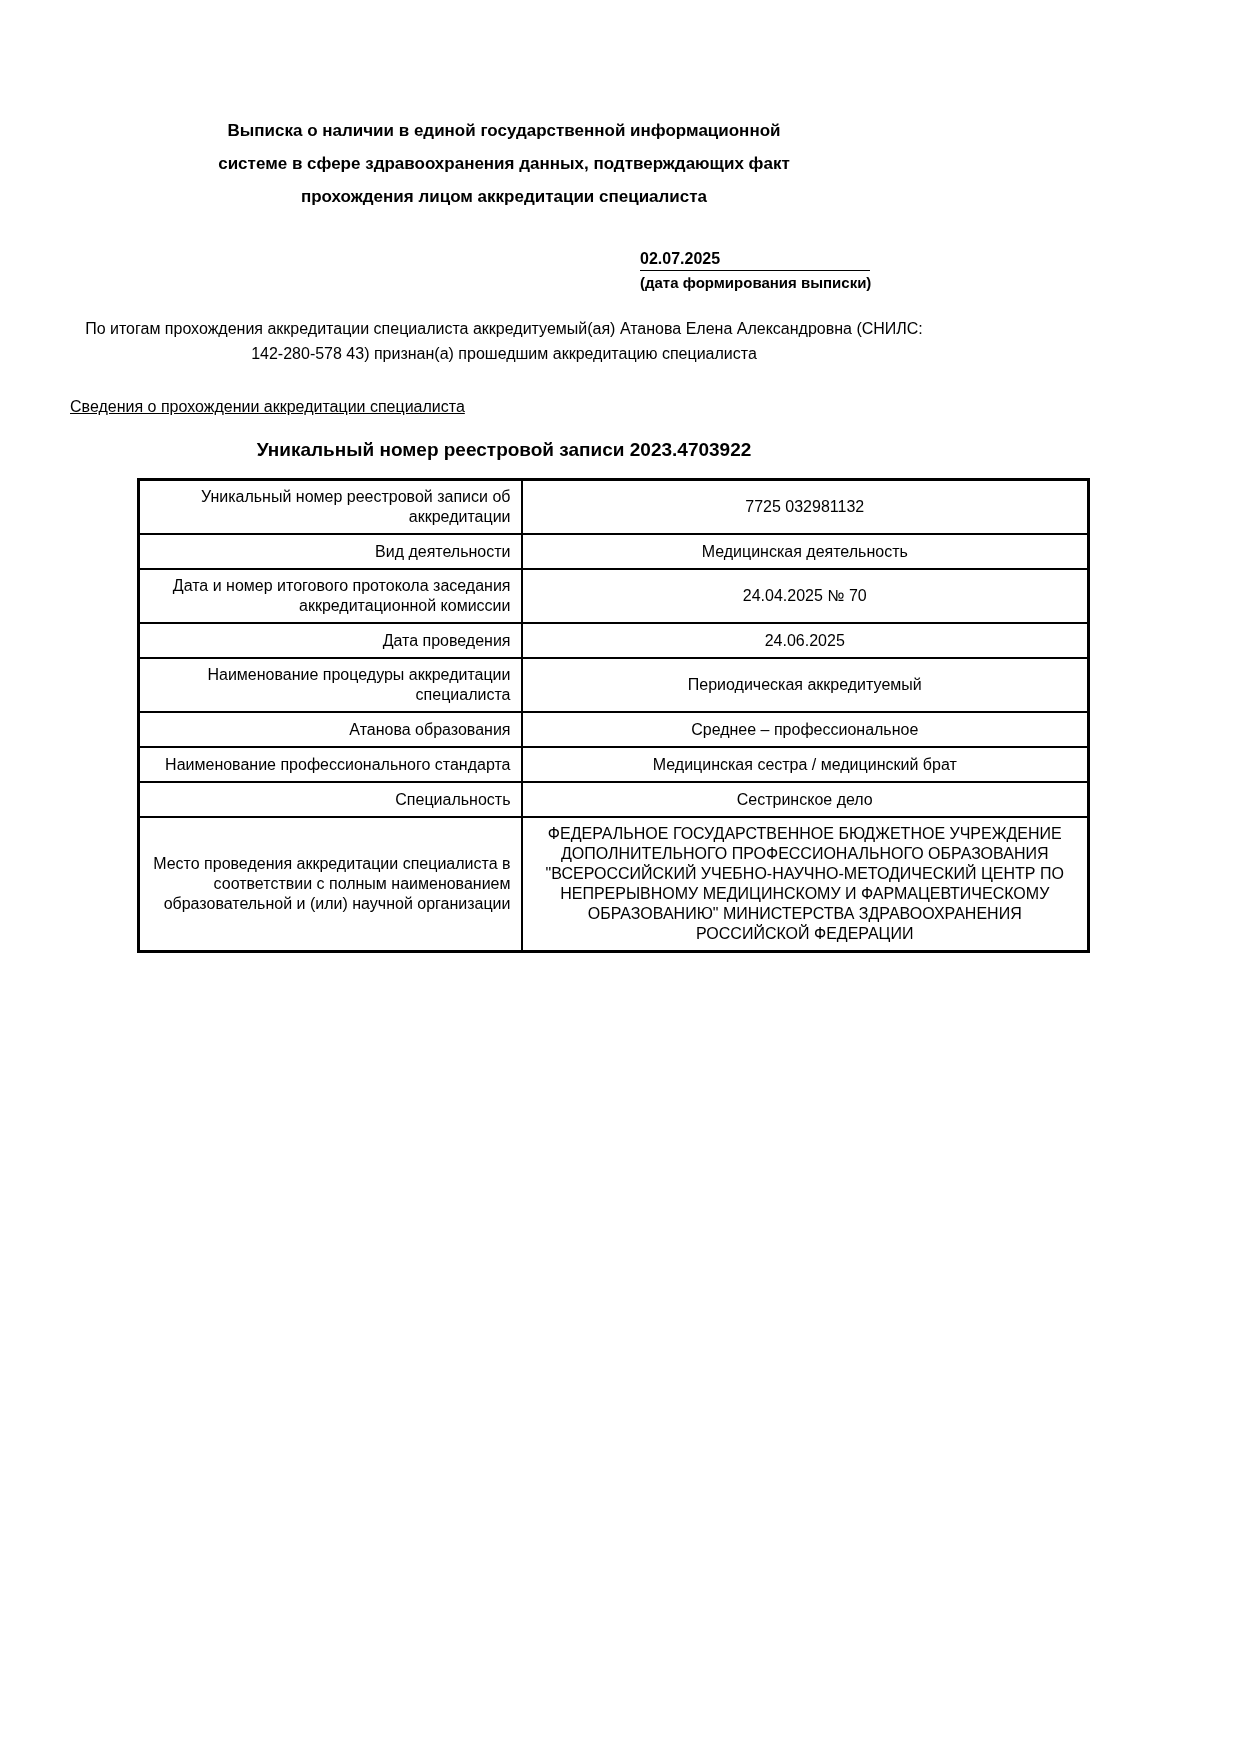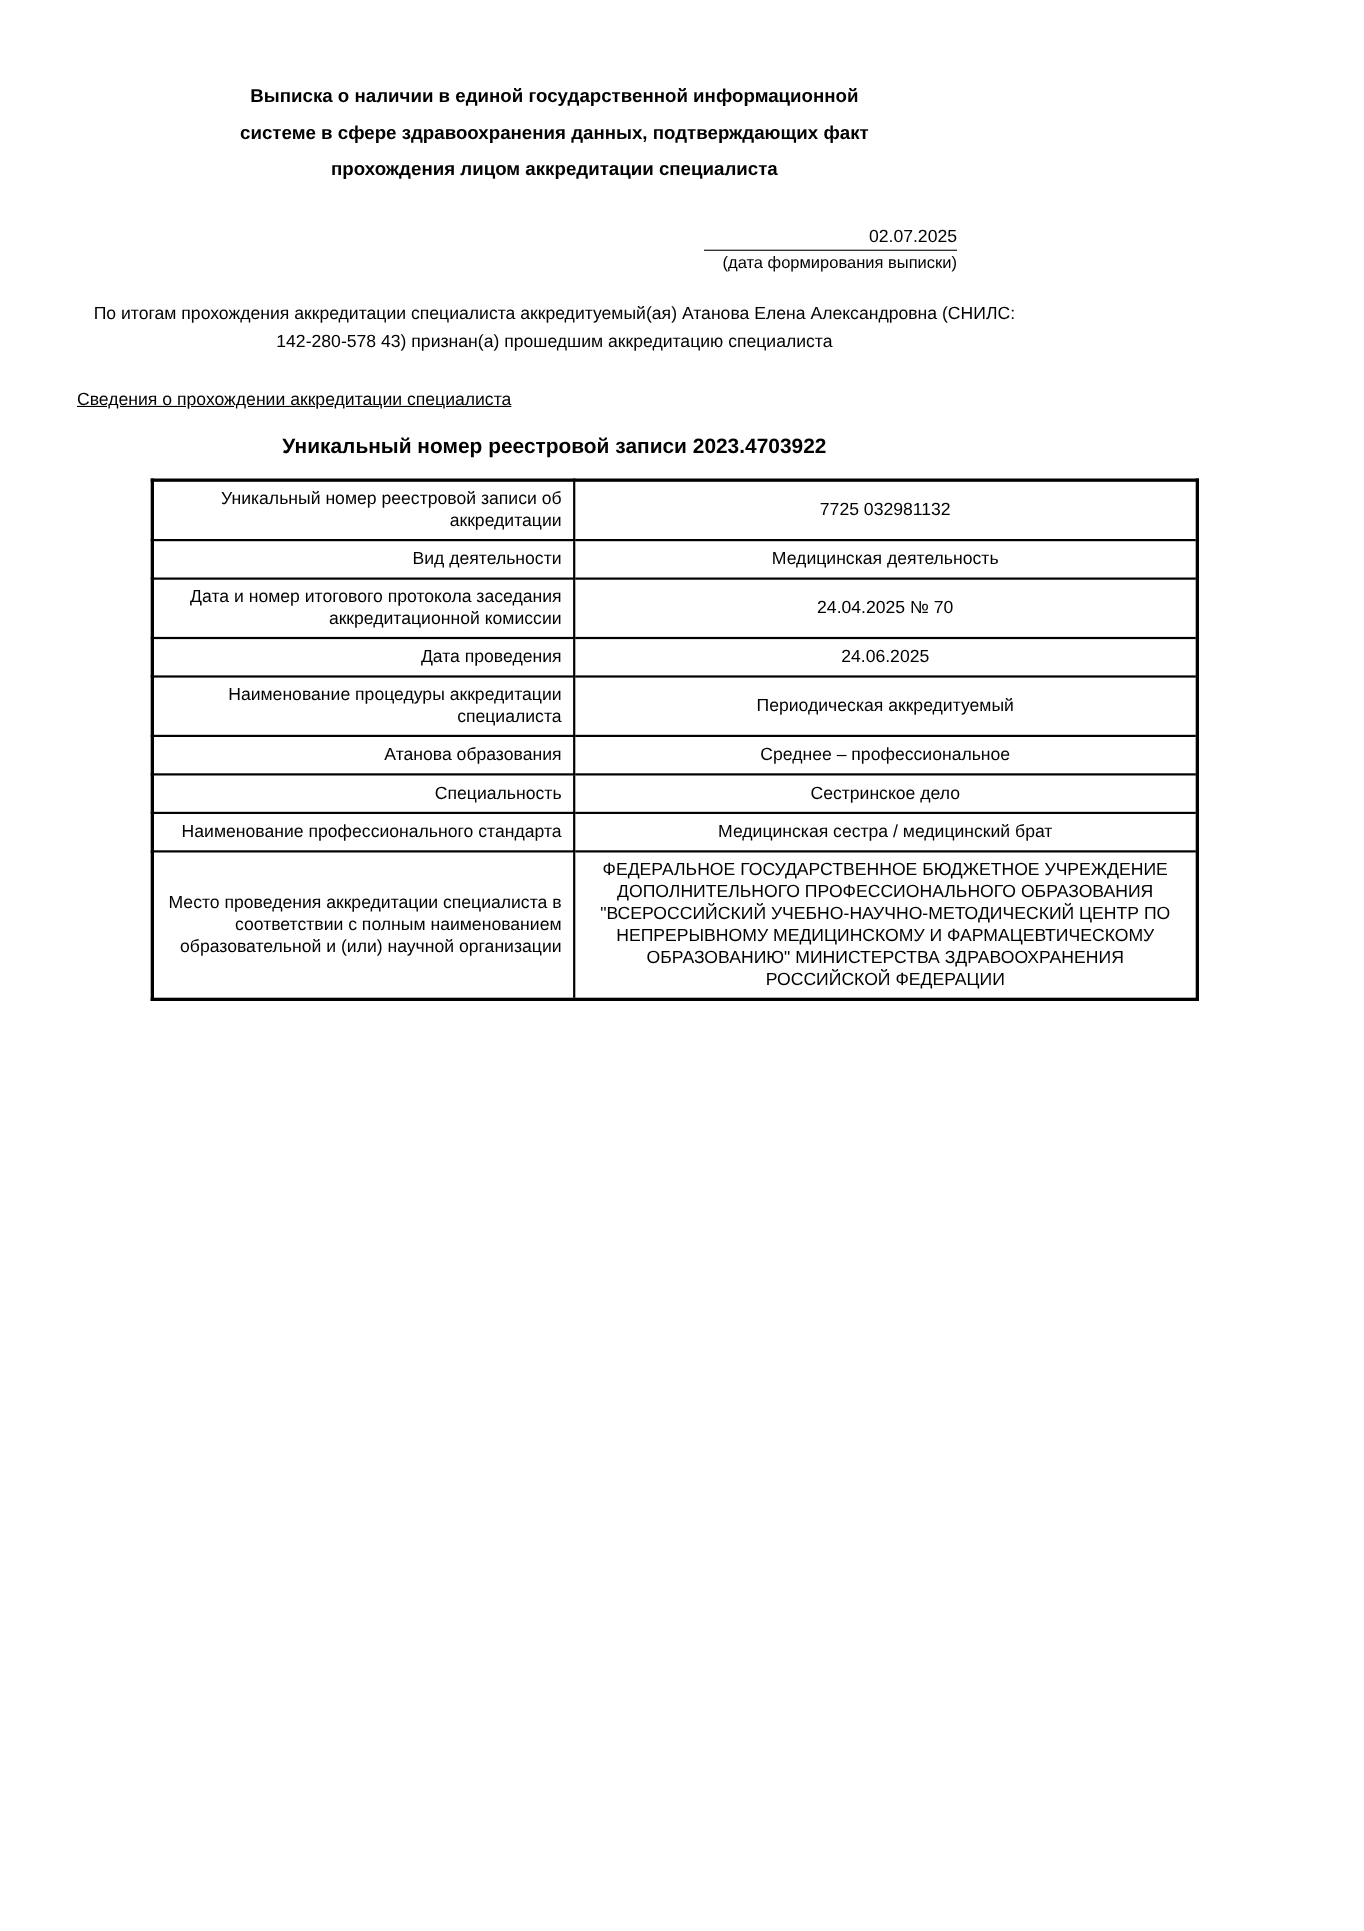--- a/index.html
+++ b/index.html
@@ -8,35 +8,36 @@
     width: 1240px;
     height: 1755px;
     overflow: hidden;
     font-family: "Liberation Sans", sans-serif;
     color: #000000;
     position: relative;
   }
   .page {
     width: 1008px;
     height: 1755px;
-    padding: 71px 70px 0 70px;
+    padding: 114px 70px 0 70px;
   }
   .doc-title {
     max-width: 585px;
     margin: 0 auto;
     text-align: center;
     font-size: 17px;
     font-weight: bold;
     line-height: 33px;
   }
   .date-block {
     width: 230px;
     margin-left: 570px;
     margin-top: 36px;
-    text-align: right;
+    text-align: left;
+    font-weight: bold;
   }
   .date-value {
     display: block;
     font-size: 16px;
     line-height: 19px;
     padding-bottom: 2px;
     border-bottom: 1px solid #000000;
   }
   .date-caption {
     display: block;
@@ -126,26 +127,26 @@
       </tr>
       <tr class="h52">
         <td class="col-label">Наименование процедуры аккредитации специалиста</td>
         <td class="col-value">Периодическая аккредитуемый</td>
       </tr>
       <tr class="h35">
         <td class="col-label">Атанова образования</td>
         <td class="col-value">Среднее – профессиональное</td>
       </tr>
       <tr class="h35">
+        <td class="col-label">Наименование профессионального стандарта</td>
+        <td class="col-value">Медицинская сестра / медицинский брат</td>
+      </tr>
+      <tr class="h35">
         <td class="col-label">Специальность</td>
         <td class="col-value">Сестринское дело</td>
-      </tr>
-      <tr class="h35">
-        <td class="col-label">Наименование профессионального стандарта</td>
-        <td class="col-value">Медицинская сестра / медицинский брат</td>
       </tr>
       <tr class="h117">
         <td class="col-label">Место проведения аккредитации специалиста в соответствии с полным наименованием образовательной и (или) научной организации</td>
         <td class="col-value">ФЕДЕРАЛЬНОЕ ГОСУДАРСТВЕННОЕ БЮДЖЕТНОЕ УЧРЕЖДЕНИЕ ДОПОЛНИТЕЛЬНОГО ПРОФЕССИОНАЛЬНОГО ОБРАЗОВАНИЯ "ВСЕРОССИЙСКИЙ УЧЕБНО-НАУЧНО-МЕТОДИЧЕСКИЙ ЦЕНТР ПО НЕПРЕРЫВНОМУ МЕДИЦИНСКОМУ И ФАРМАЦЕВТИЧЕСКОМУ ОБРАЗОВАНИЮ" МИНИСТЕРСТВА ЗДРАВООХРАНЕНИЯ РОССИЙСКОЙ ФЕДЕРАЦИИ</td>
       </tr>
     </tbody>
   </table>
 
 </div>
 

